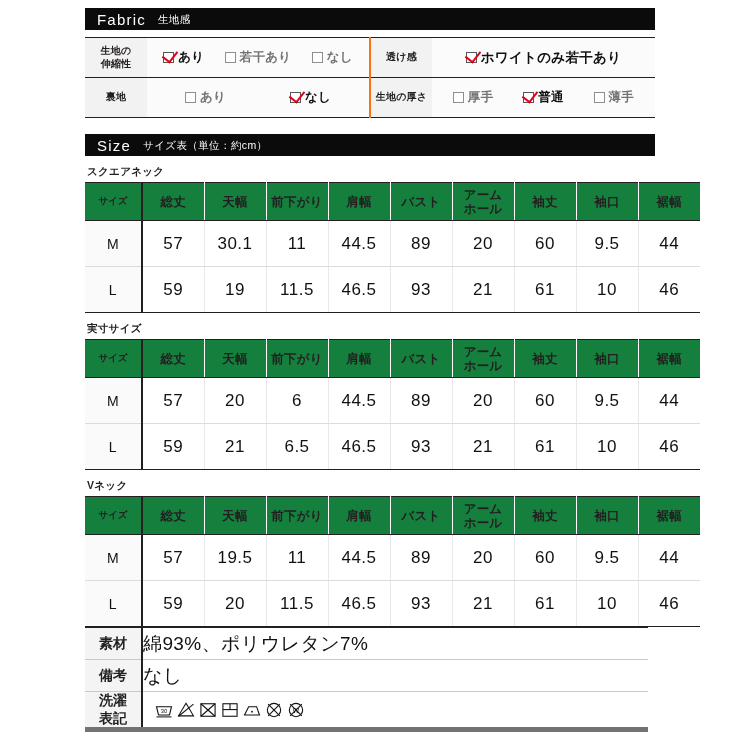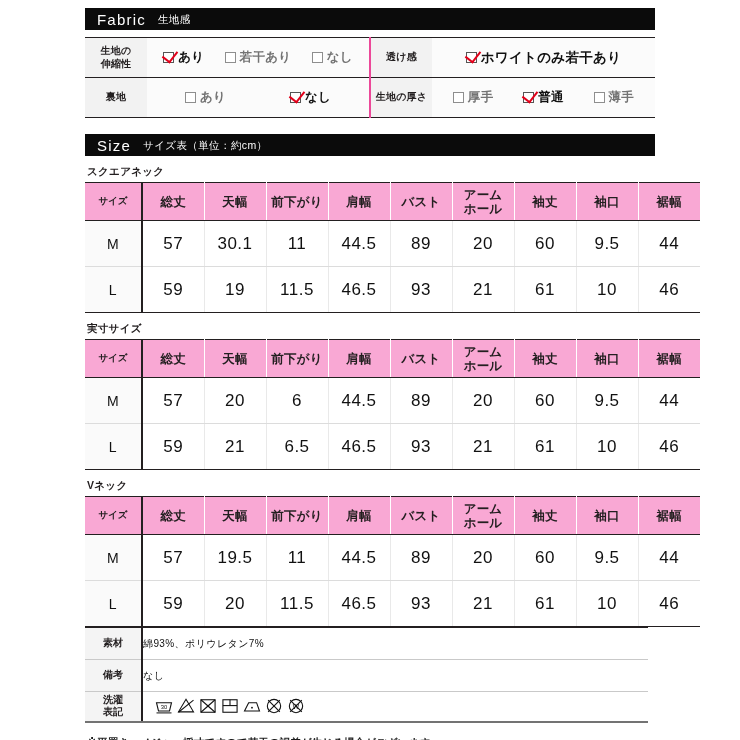--- a/index.html
+++ b/index.html
@@ -68,21 +68,21 @@
     font-size: 10px;
     line-height: 1.25;
     font-weight: 700;
     color: #231f20;
     letter-spacing: .2px;
   }
   .fb-opts {
     width: 223px;
     background: #fbfbfb;
   }
-  .fb-opts.bordered-right { border-right: 2px solid #ec4899; }
+  .fb-opts.bordered-right { border-right: 2px solid #f97316; }
   .optrow {
     display: flex;
     align-items: center;
     justify-content: space-around;
     height: 100%;
     padding: 0 6px;
   }
   .optrow.single { justify-content: center; }
   .opt {
     display: flex;
@@ -131,21 +131,21 @@
     table-layout: fixed;
   }
   .size-table th, .size-table td {
     border-top: 1px solid #231f20;
     border-bottom: 1px solid #231f20;
     text-align: center;
     vertical-align: middle;
     padding: 0;
   }
   .size-table thead th {
-    background: #f9a8d4;
+    background: #15803d;
     height: 38px;
     font-size: 12.5px;
     font-weight: 700;
     color: #231f20;
     line-height: 1.12;
     border-right: 1px solid #ffffff;
     letter-spacing: .2px;
   }
   .size-table thead th:last-child { border-right: none; }
   .size-table thead th.sz {
@@ -180,35 +180,35 @@
     border-collapse: collapse;
     table-layout: fixed;
     margin-top: 0;
   }
   .info-table td {
     border-bottom: 1px solid #c9c9c9;
     vertical-align: middle;
     padding: 0;
   }
   .info-table tr:first-child td { border-top: 1px solid #231f20; }
-  .info-table tr:last-child td { border-bottom: 2px solid #737373; }
+  .info-table tr:last-child td { border-bottom: 5px solid #737373; }
   .info-label {
     width: 57px;
     background: #f4f4f4;
     text-align: center;
-    font-size: 10px;
+    font-size: 14px;
     font-weight: 700;
     color: #231f20;
     line-height: 1.25;
     border-right: 2px solid #231f20;
     height: 32px;
   }
   .info-value {
     padding-left: 13px;
-    font-size: 10px;
+    font-size: 19px;
     color: #111;
     letter-spacing: .4px;
   }
   .care-row td { height: 30px; }
   .care-icons {
     display: flex;
     align-items: center;
     gap: 2px;
     padding-left: 11px;
   }

